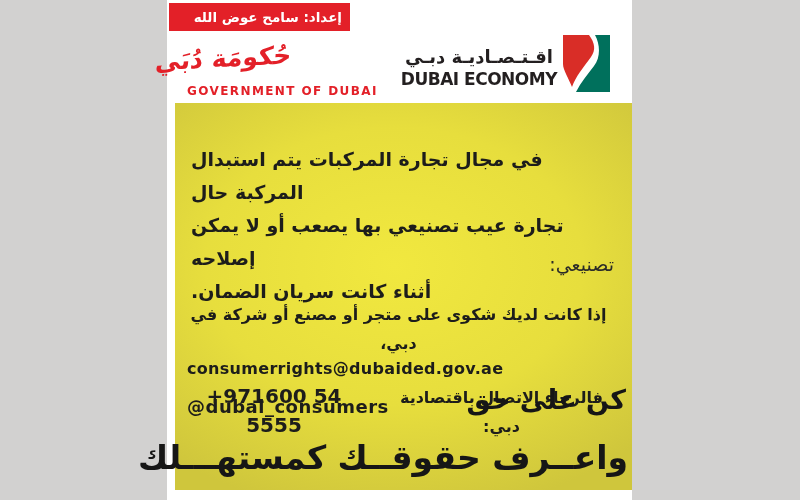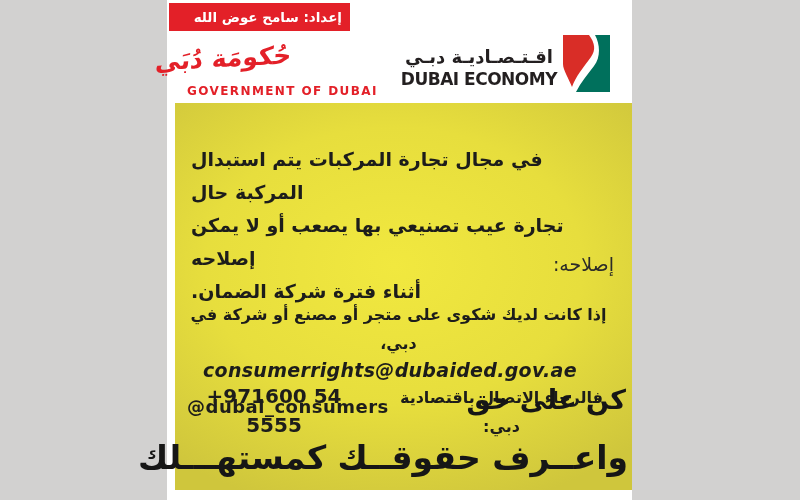--- a/index.html
+++ b/index.html
@@ -35,21 +35,21 @@
 
   .para1      { position:absolute; top:40px; right:20px; left:16px; direction:rtl; text-align:left;
                 font-size:19px; font-weight:bold; line-height:33px; }
   .complaints { position:absolute; top:150px; right:18px; direction:rtl;
                 font-size:19px; font-weight:normal; color:#2b2b28; }
   .para2      { position:absolute; top:197px; right:20px; left:10px; direction:rtl; text-align:center;
                 font-size:16px; font-weight:bold; line-height:29px; }
   .phone-line { display:flex; direction:rtl; align-items:baseline; gap:28px; }
   .phone      { font-size:20px; font-weight:bold;margin-top:24px; }
 
-  .email   { position:absolute; top:256px; left:28px; font-size:19px; font-weight:bold; letter-spacing:0.3px;font-style:italic; }
+  .email   { position:absolute; top:256px; left:12px; font-size:16px; font-weight:bold; letter-spacing:0.3px; }
   .handle  { position:absolute; top:293px; left:12px; font-size:18px; font-weight:bold; letter-spacing:0.5px; }
 
   .slogan1 { position:absolute; top:281px; right:6px; direction:rtl;
              font-size:27px; font-weight:bold; line-height:1.2; color:#161616; }
   .slogan2 { position:absolute; top:332px; right:4px; left:0; direction:rtl; text-align:center;
              font-size:33px; font-weight:bold; line-height:1.4; white-space:nowrap; color:#161616; }
 </style>
 </head>
 <body>
 
@@ -74,24 +74,24 @@
         <path d="M32,0 L47,0 L47,57 L13,57 C18,47 25,39 31,31 C38,22 37,9 32,0 Z" fill="#00705c"></path>
         <path d="M0,0 L26,0 C32,8 33,15 28,22 C20,33 13,41 9,52 C6,44 0,35 0,29 Z" fill="#d92d27"></path>
       </svg>
     </div>
 
     <div class="panel">
 
       <div class="para1">
         <div>في مجال تجارة المركبات يتم استبدال المركبة حال</div>
         <div>تجارة عيب تصنيعي بها يصعب أو لا يمكن إصلاحه</div>
-        <div>أثناء فترة شركة الضمان.</div>
+        <div>أثناء كانت سريان الضمان.</div>
       </div>
 
-      <div class="complaints">إصلاحه:</div>
+      <div class="complaints">تصنيعي:</div>
 
       <div class="para2">
         <div>إذا كانت لديك شكوى على متجر أو مصنع أو شركة في دبي،</div>
         <div class="phone-line">
           <span>فالرجاء الاتصال باقتصادية دبي:</span>
           <span class="phone" dir="ltr">+971600 54 5555</span>
         </div>
       </div>
 
       <div class="email">consumerrights@dubaided.gov.ae</div>

